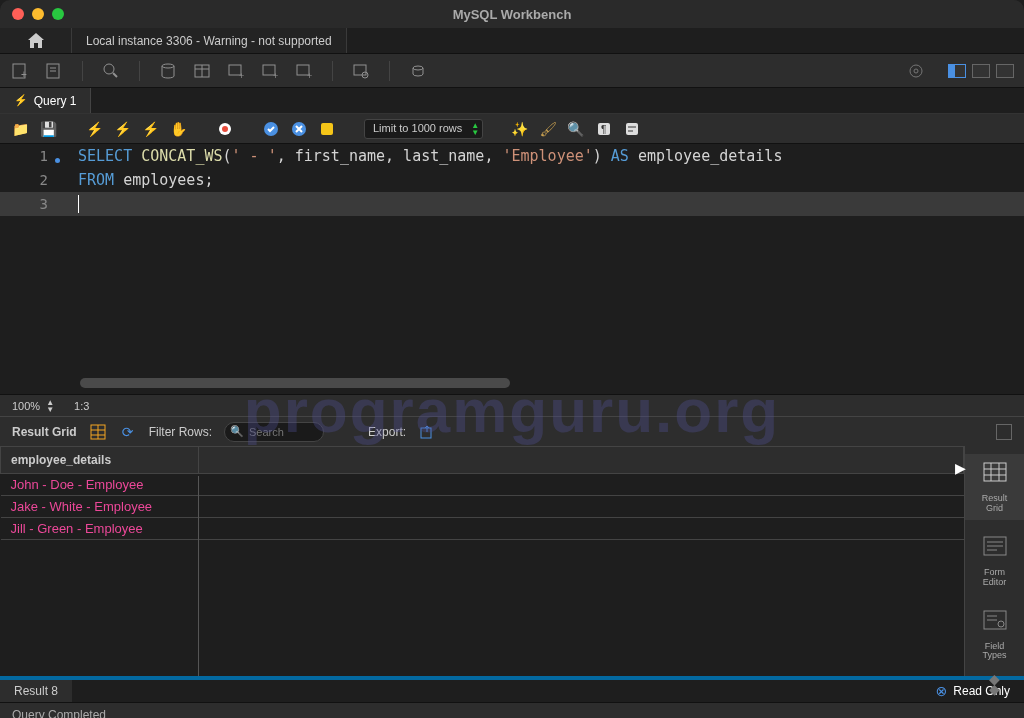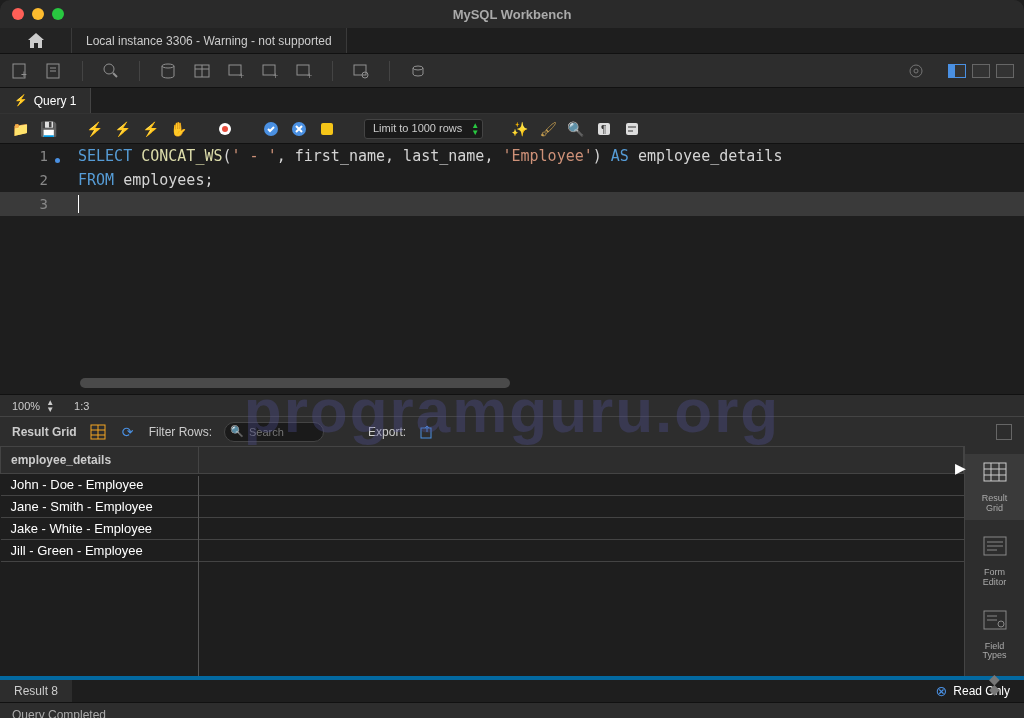--- a/index.html
+++ b/index.html
@@ -42,21 +42,21 @@
     .status-row { height: 22px; background: #2d2d2d; display: flex; align-items: center; padding: 0 12px; font-size: 11px; color: #ccc; gap: 20px; border-top: 1px solid #111; }
     .zoom-sel { display: flex; align-items: center; gap: 6px; }
     .result-toolbar { height: 30px; background: #2d2d2d; display: flex; align-items: center; padding: 0 12px; gap: 12px; font-size: 12px; border-top: 1px solid #444; }
     .filter-input { background: #1a1a1a; border: 1px solid #444; color: #888; font-size: 11px; padding: 2px 8px 2px 24px; width: 100px; border-radius: 10px; height: 20px; }
     .filter-wrap { position: relative; }
     .filter-search-icon { position: absolute; left: 6px; top: 3px; color: #888; font-size: 11px; }
     .result-area { display: flex; height: 230px; }
     .result-grid { flex: 1; background: #1e1e1e; overflow: auto; position: relative; }
     .result-table { width: 100%; border-collapse: collapse; font-size: 13px; }
     .result-table th { text-align: left; padding: 6px 10px; background: #2d2d2d; color: #ccc; font-weight: bold; border: 1px solid #444; font-size: 12px; }
-    .result-table td { padding: 3px 10px; border-bottom: 1px solid #444; color: #ffffff; font-size: 13px; }
+    .result-table td { padding: 3px 10px; border-bottom: 1px solid #444; color: #ec4899; font-size: 13px; }
     .col-sep { width: 1px; background: #555; position: absolute; top: 30px; bottom: 0; left: 198px; }
     .side-panel { width: 60px; background: #2d2d2d; display: flex; flex-direction: column; align-items: center; padding-top: 8px; gap: 8px; border-left: 1px solid #444; }
     .side-item { display: flex; flex-direction: column; align-items: center; gap: 2px; cursor: pointer; padding: 6px 4px; width: 100%; }
     .side-item.active { background: #3a3a3a; }
     .side-icon { width: 28px; height: 24px; display: flex; align-items: center; justify-content: center; }
     .side-label { font-size: 9px; color: #aaa; text-align: center; line-height: 1.1; margin-top: 8px; }
     .side-arrow { position: absolute; left: -10px; color: #fff; font-size: 14px; }
     .expand-arrows { color: #777; font-size: 14px; line-height: 0.7; text-align: center; }
     .result-tabs { height: 26px; background: #1e1e1e; display: flex; align-items: stretch; border-top: 4px solid #0369a1; }
     .result-tab { padding: 0 14px; display: flex; align-items: center; font-size: 12px; color: #ccc; background: #2d2d2d; }
@@ -288,24 +288,20 @@
             <th style="width:198px">employee_details</th>
             <th></th>
           </tr>
         </thead>
       <tbody id="result-body">
           <tr>
             <td>John - Doe - Employee</td>
             <td></td>
           </tr>
           <tr>
-            <td>Jane - Smith - Employee</td>
-            <td></td>
-          </tr>
-          <tr>
             <td>Jake - White - Employee</td>
             <td></td>
           </tr>
           <tr>
             <td>Jill - Green - Employee</td>
             <td></td>
           </tr>
         </tbody>
     </table>
     <div class="col-sep"></div>

